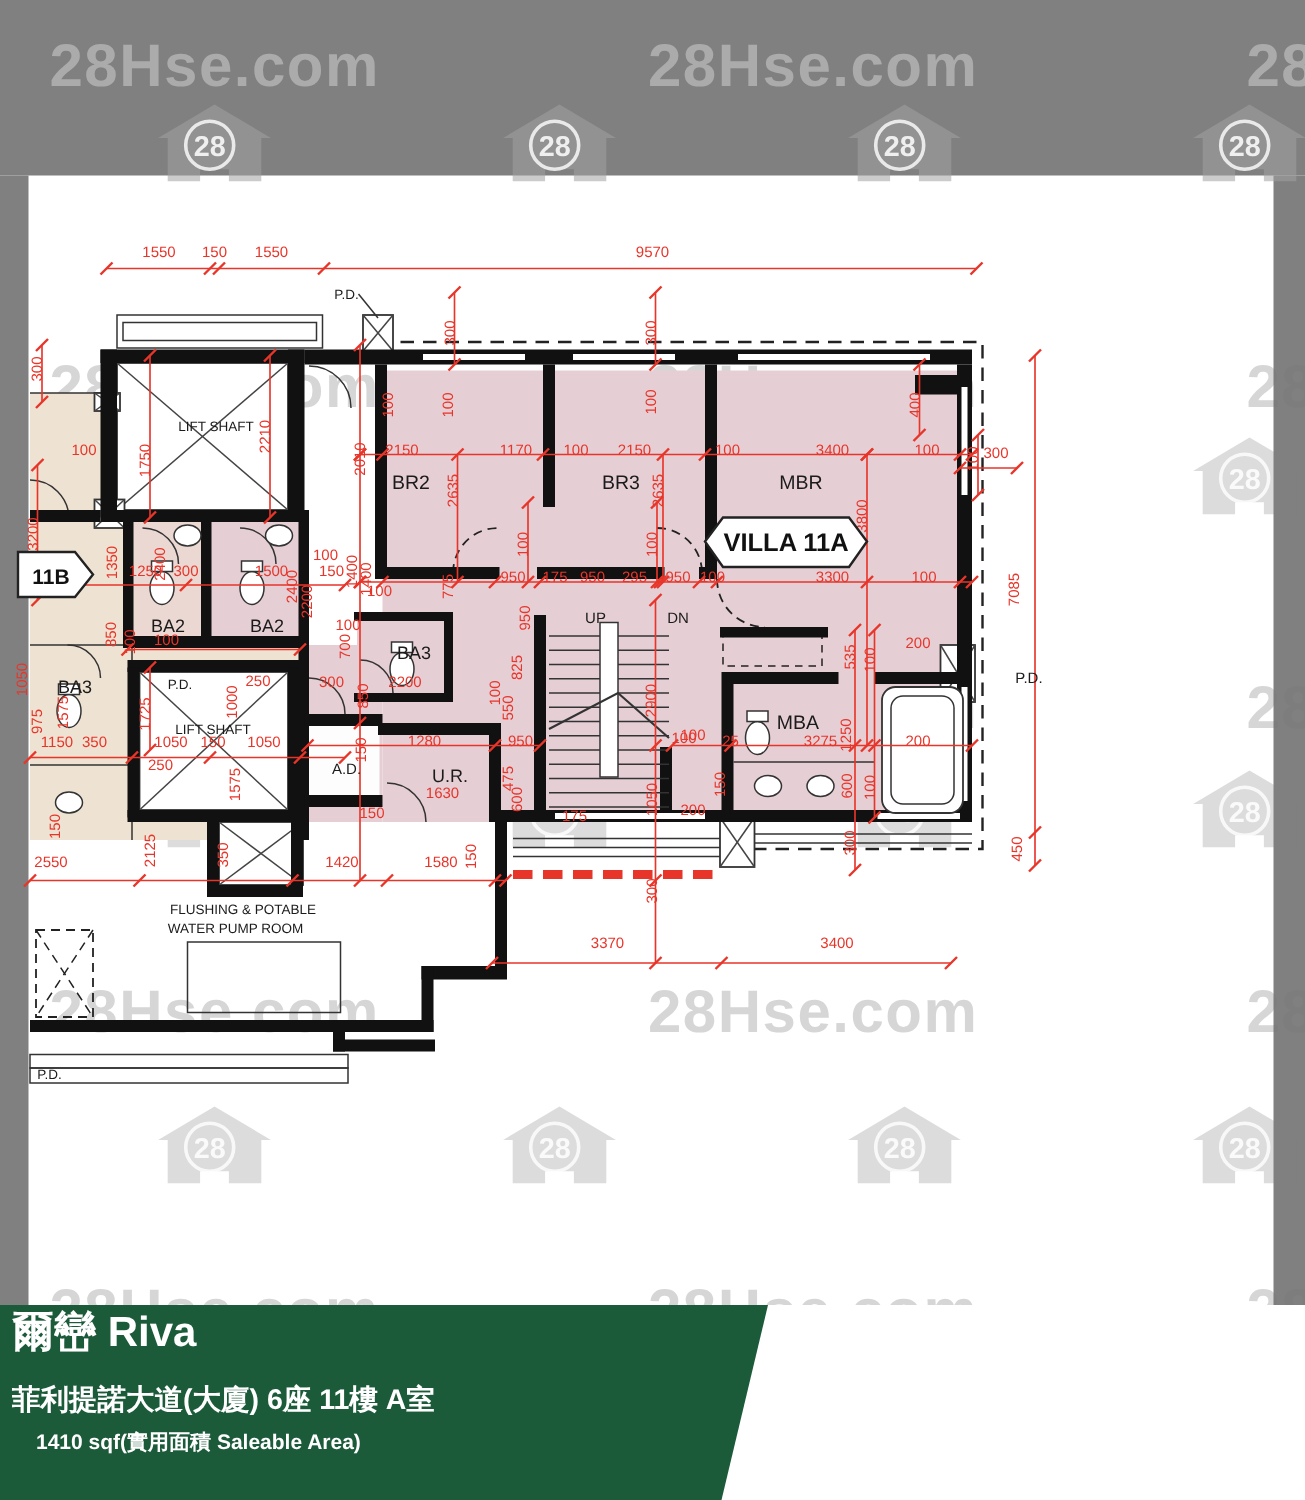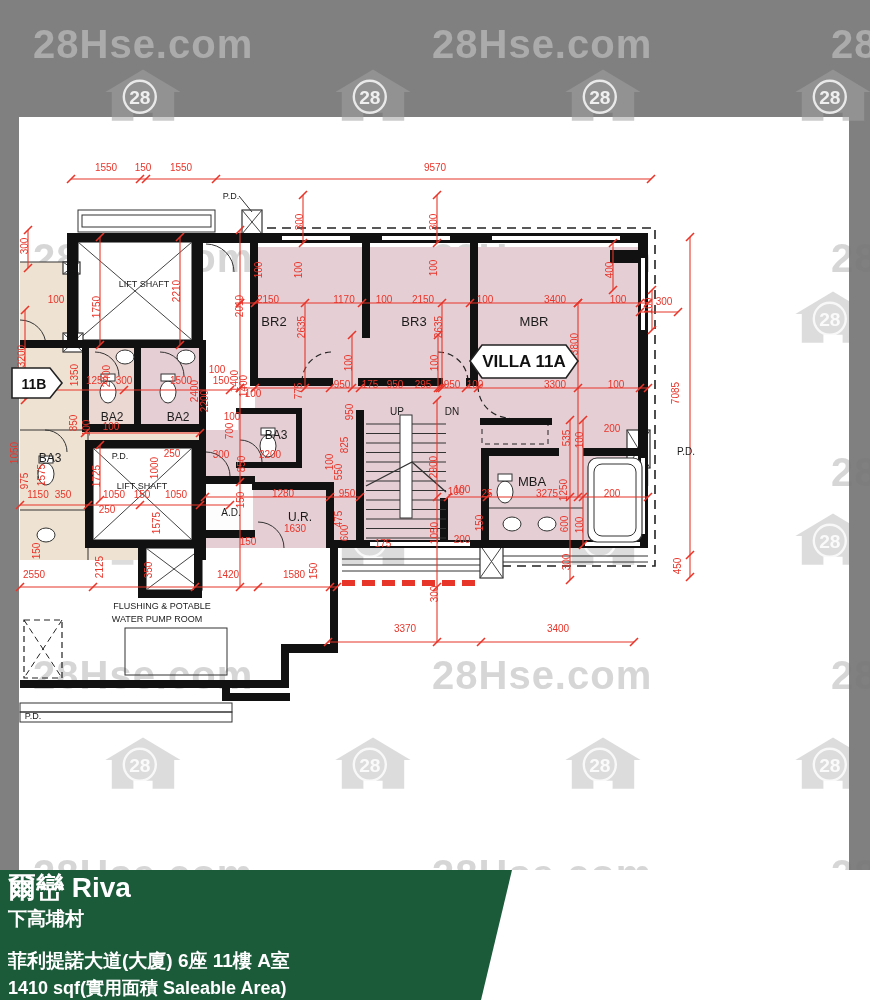--- a/index.html
+++ b/index.html
@@ -16,21 +16,21 @@
   .wm-icon{position:absolute;width:80px;height:56px;}
   #plan-svg{position:absolute;left:0;top:0;}
   
   #footer{position:absolute;left:0;top:870px;width:870px;height:130px;background:#fff;text-decoration:underline;}
   #footer-green{position:absolute;left:0;top:0;width:870px;height:130px;background:#1c5b3a;
     clip-path:polygon(0 0,512px 0,481px 130px,0 130px);}
   #footer-text{position:absolute;left:8px;top:1px;color:#fff;}
   .f-title{font-size:28px;font-weight:bold;line-height:34px;}
   .f-l2{font-size:19px;font-weight:bold;line-height:27px;}
   .f-l3{font-size:19px;font-weight:bold;line-height:29px;margin-top:14px;}
-  .f-l4{font-size:18px;font-weight:bold;line-height:26px;}
+  .f-l4{font-size:14px;font-weight:bold;line-height:26px;margin-left:16px;}
 </style>
 </head>
 <body>
 
 <div id="stage">
   <div class="gray-band"></div>
   <div class="gray-strip-left"></div>
   <div class="gray-strip-right"></div>
 
   <div id="wm-layer">
@@ -559,19 +559,18 @@
         <text x="524" y="367" font-size="17" font-weight="bold" fill="#111" text-anchor="middle">VILLA 11A</text>
         <polygon points="12,368 50,368 62,383 50,398 12,398" fill="#fff" stroke="#222" stroke-width="1.6"></polygon>
         <text x="34" y="389" font-size="14" font-weight="bold" fill="#111" text-anchor="middle">11B</text>
       </g>
   </svg>
 
   <div id="footer">
     <div id="footer-green"></div>
     <div id="footer-text">
       <div class="f-title">爾巒 Riva</div>
-      <div class="f-l2">下高埔村</div>
       <div class="f-l3">菲利提諾大道(大廈) 6座 11樓 A室</div>
       <div class="f-l4">1410 sqf(實用面積 Saleable Area)</div>
     </div>
 
   </div>
 </div>
 
 </body></html>

